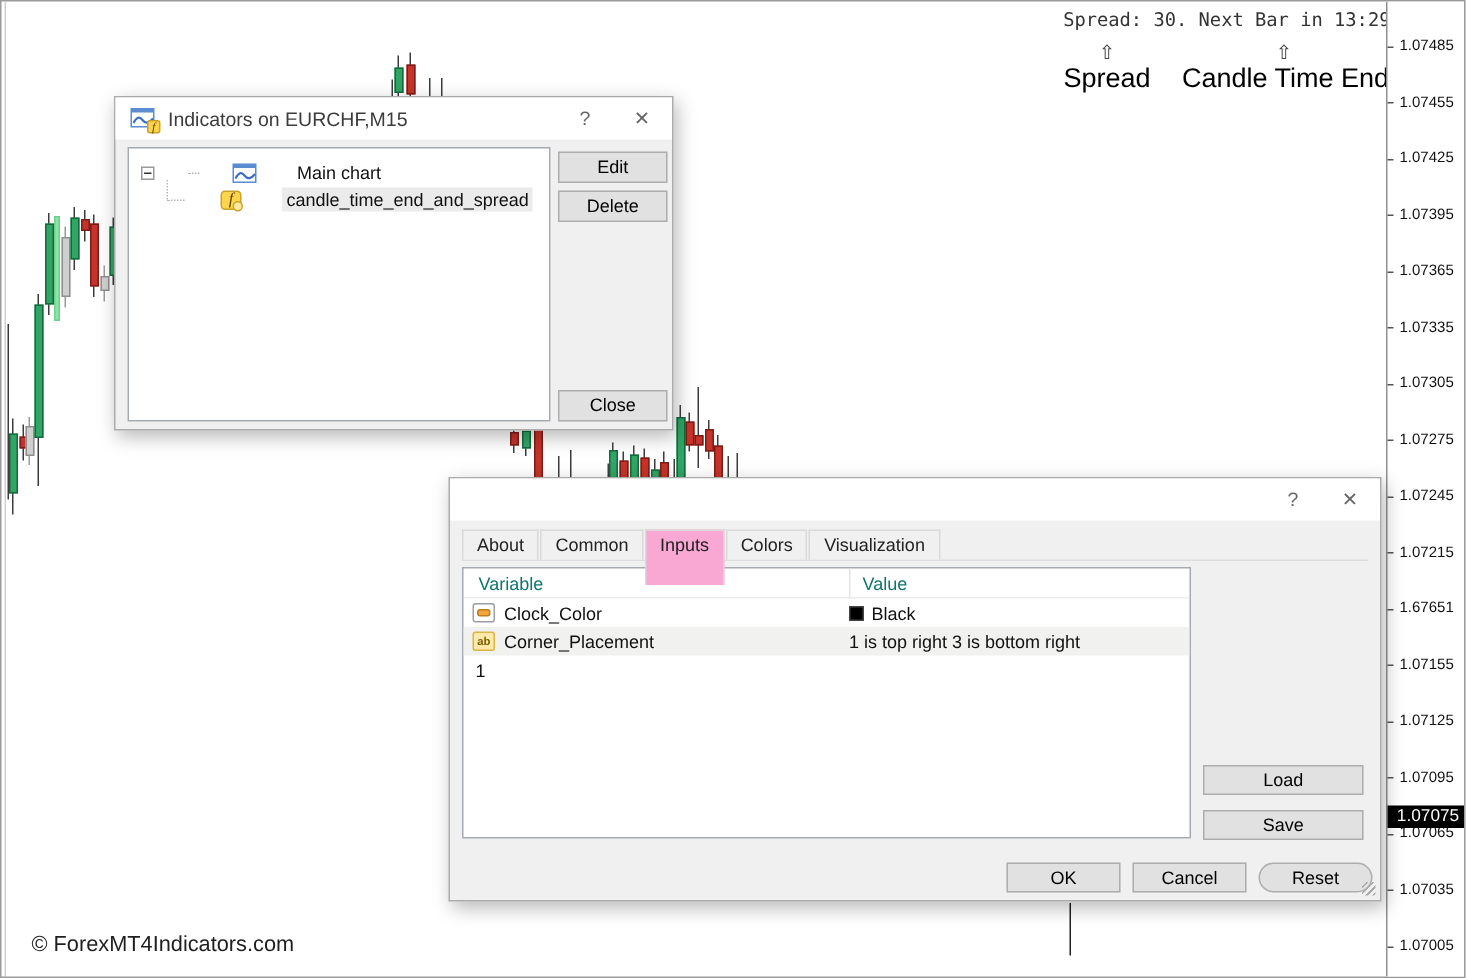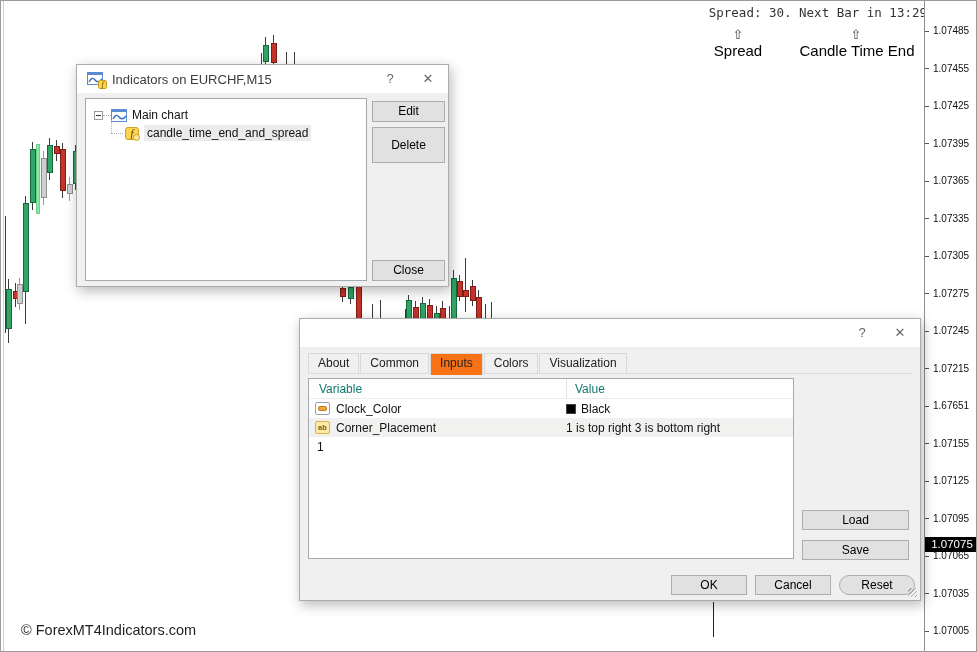--- a/index.html
+++ b/index.html
@@ -15,59 +15,59 @@
   .candle-body.g { background: var(--green); border-color: var(--green-br); }
   .candle-body.r { background: var(--red); border-color: var(--red-br); }
   .candle-body.n { background: #cfcfcf; border-color: #8f8f8f; }
   .candle-body.lg { background: #8ae6a2; border-color: #6fcf8c; width: 4px; }
   .candle-wick { position: absolute; width: 1px; background: #3c3c3c; }
   .candle-wick.n { background: #9a9a9a; }
   .candle-wick.lg { background: #8ae6a2; }
   #symbol-info { position: absolute; left: 8px; top: 5px; font-size: 12px; font-weight: 700; color: #111; letter-spacing: .2px; }
   #spread-info { position: absolute; top: 4px; right: 49px; font-family: "DejaVu Sans Mono", monospace; font-size: 12.5px; color: #333; }
   .obj-arrow { position: absolute; top: 26px; font-size: 13px; color: #444; transform: translateX(-50%); }
-  .obj-label { position: absolute; top: 41px; font-size: 15px; color: #000; transform: translateX(-50%); white-space: nowrap; }
+  .obj-label { position: absolute; top: 41px; font-size: 18px; color: #000; transform: translateX(-50%); white-space: nowrap; }
   #watermark { position: absolute; left: 20px; top: 621px; font-size: 14.5px; color: #1f1f1f; }
   #bar-marker { position: absolute; width: 1px; background: #222; }
   
   #price-scale { position: absolute; left: 923px; top: 0; width: 54px; height: 652px; background: #fff; border-left: 1px solid #8f8f8f; z-index: 5; }
   .price-label { position: absolute; left: 8px; font-size: 10px; color: #111; white-space: nowrap; text-align: right; }
   .price-tick { position: absolute; left: 0; width: 4px; height: 1px; background: #555; }
   #current-price-box { position: absolute; left: 0; top: 536px; width: 54px; height: 15px; background: #000; color: #fff; font-size: 11.5px; line-height: 15px; text-align: center; }
   
   .dialog { position: absolute; background: #f0f0f0; border: 1px solid #ababab; box-shadow: 2px 4px 12px rgba(0,0,0,.28); }
   .titlebar { position: absolute; left: 0; top: 0; right: 0; height: 28px; background: #fff; display: flex; align-items: center; padding: 0 10px; }
   .titlebar .title { font-size: 13px; color: #3c3c3c; white-space: nowrap; }
   .cap-btn { position: absolute; top: 0; width: 32px; height: 28px; text-align: center; line-height: 28px; font-size: 13px; color: #666; cursor: default; }
   .btn { position: absolute; background: #e1e1e1; border: 1px solid #adadad; font-size: 12px; color: #000; text-align: center; font-family: "Liberation Sans", sans-serif; padding: 0; line-height: 19px; }
   
   #dlg-indicators { left: 75px; top: 63px; width: 373px; height: 223px; z-index: 10; }
   #ind-list { position: absolute; left: 8px; top: 33px; width: 282px; height: 183px; background: #fff; border: 1px solid #a5aab0; font-size: 12px; color: #111; }
-  .tree-row { position: relative; height: 18px; display: flex; align-items: center; }
+  .tree-row { position: relative; height: 18px; display: flex; align-items: center; gap: 22px; }
   .tree-row.root { margin-top: 7px; }
   .expander { position: relative; width: 9px; height: 9px; background: #fff; border: 1px solid #999; margin-left: 8px; flex: none; }
   .expander::after { content: ""; position: absolute; left: 1px; top: 3px; width: 5px; height: 1px; background: #333; }
   .tree-dash { width: 8px; height: 0; border-top: 1px dotted #b5b5b5; flex: none; }
   .tree-elbow { position: relative; width: 18px; height: 18px; margin-left: 21px; flex: none; }
   .tree-elbow::before { content: ""; position: absolute; left: 4px; top: -4px; height: 13px; border-left: 1px dotted #b5b5b5; }
   .tree-elbow::after { content: ""; position: absolute; left: 4px; top: 9px; width: 12px; border-top: 1px dotted #b5b5b5; }
   .icon-chart { position: relative; width: 16px; height: 13px; background: #fff; border: 1px solid #5b8bd0; border-top: 3px solid #5b8bd0; flex: none; }
   .icon-chart svg { position: absolute; left: 0; top: 0; }
   .icon-fx { position: relative; width: 14px; height: 13px; background: #ffd44d; border: 1px solid #c9a227; border-radius: 3px; flex: none; font-style: italic; font-family: "Liberation Serif", serif; font-size: 11px; line-height: 11px; text-align: center; color: #5a4300; }
   .icon-fx::after { content: ""; position: absolute; right: -2px; bottom: -2px; width: 5px; height: 5px; border-radius: 50%; background: #ffe9a0; border: 1px solid #c9a227; }
   .tree-label { margin-left: 5px; white-space: nowrap; }
   .tree-label.selected { background: #ebebeb; padding: 1px 3px; }
   .title-icon { position: relative; width: 17px; height: 14px; margin-right: 8px; flex: none; }
   .title-icon .icon-chart { position: absolute; left: 0; top: 0; }
   .title-icon .badge { position: absolute; right: -3px; bottom: -3px; width: 9px; height: 9px; background: #ffd44d; border: 1px solid #c9a227; border-radius: 2px; font-size: 8px; line-height: 8px; text-align: center; font-style: italic; font-family: "Liberation Serif", serif; color: #5a4300; }
   
   #dlg-custom { left: 298px; top: 317px; width: 622px; height: 283px; z-index: 20; }
   #tabs { position: absolute; left: 8px; top: 34px; right: 8px; height: 21px; border-bottom: 1px solid #dcdcdc; }
   .tab { display: inline-block; height: 20px; line-height: 19px; padding: 0 9px; font-size: 12px; color: #222; background: #f0f0f0; border: 1px solid #d9d9d9; border-bottom: none; margin-right: 1px; position: relative; }
-  .tab.active { background: #f97316; height: 22px; margin-bottom: -1px; z-index: 2; }
+  .tab.active { background: #f9a8d4; height: 37px; margin-bottom: -1px; z-index: 2; }
   #param-table { position: absolute; left: 8px; top: 59px; width: 486px; height: 181px; background: #fff; border: 1px solid #a5aab0; font-size: 12px; color: #111; overflow: hidden; }
   .thead { position: relative; height: 20px; border-bottom: 1px solid #ececec; }
   .th { position: absolute; top: 0; height: 20px; line-height: 20px; color: #0f766e; }
   .th.var { left: 10px; }
   .th.val { left: 257px; border-left: 1px solid #e4e4e4; padding-left: 8px; top: 0; bottom: 0; }
   .trow { position: relative; height: 19px; display: flex; align-items: center; }
   .trow.hl { background: #f1f1f0; }
   .cell-var { display: flex; align-items: center; width: 249px; padding-left: 6px; flex: none; }
   .cell-val { display: flex; align-items: center; padding-left: 8px; }
   .vicon { width: 15px; height: 13px; border-radius: 2px; margin-right: 6px; flex: none; font-size: 7.5px; font-weight: 700; text-align: center; line-height: 12px; }
@@ -226,21 +226,21 @@
           </span>
         <span class="tree-label">Main chart</span>
       </div>
       <div class="tree-row">
         <span class="tree-elbow"></span>
         <span class="icon-fx">f</span>
         <span class="tree-label selected">candle_time_end_and_spread</span>
       </div>
     </div>
     <button class="btn" style="left:295px; top:36px; width:73px; height:21px;">Edit</button>
-    <button class="btn" style="left:295px; top:62px; width:73px; height:36px;">Delete</button>
+    <button class="btn" style="left:295px; top:62px; width:73px; height:21px;">Delete</button>
     <button class="btn" style="left:295px; top:195px; width:73px; height:21px;">Close</button>
   </div>
 
   <div class="dialog" id="dlg-custom">
     <div class="titlebar">
       <span class="cap-btn" style="right:42px">?</span>
       <span class="cap-btn" style="right:4px">✕</span>
     </div>
     <div id="tabs"><span class="tab">About</span><span class="tab">Common</span><span class="tab active">Inputs</span><span class="tab">Colors</span><span class="tab">Visualization</span></div>
     <div id="param-table">

